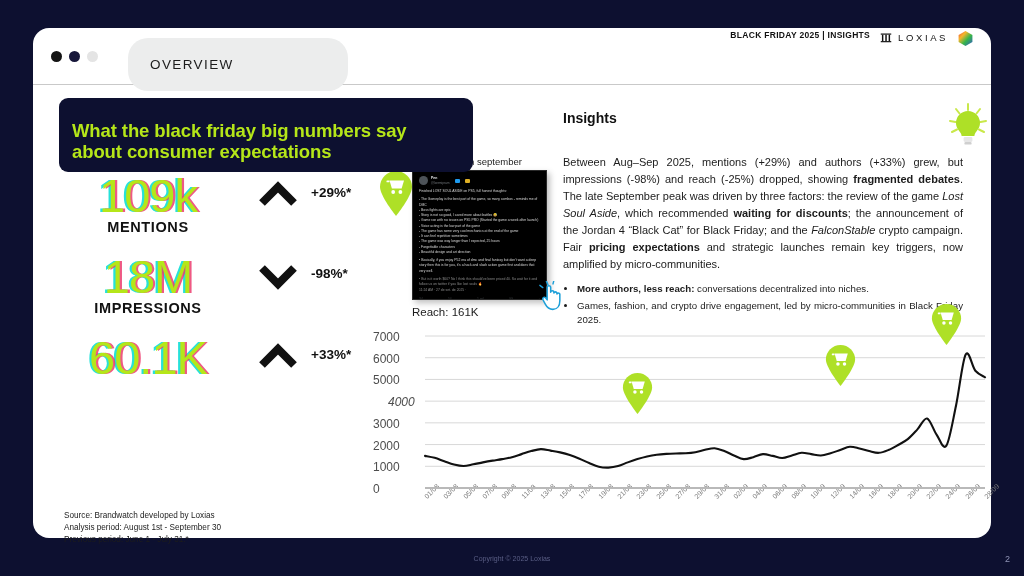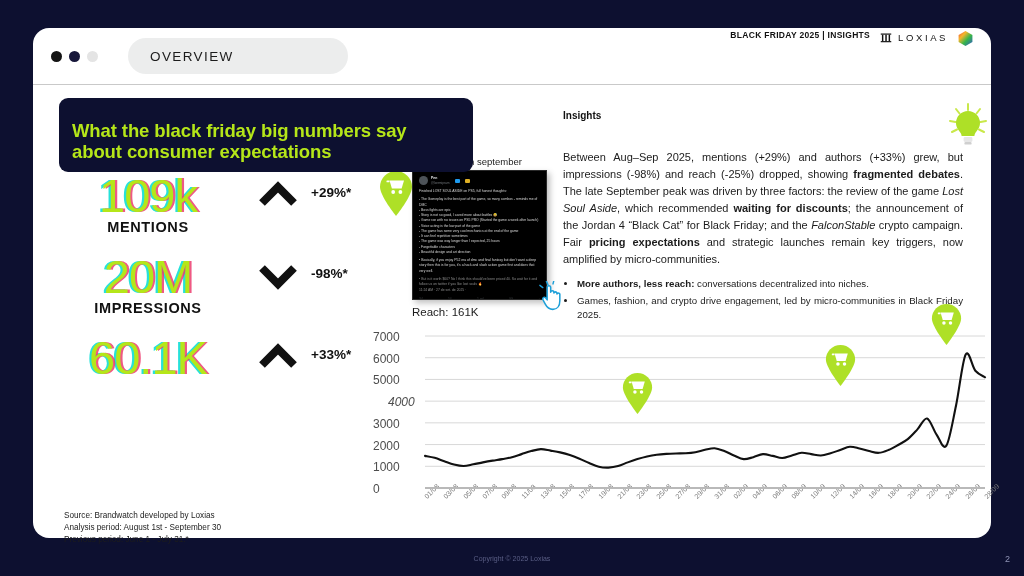--- a/index.html
+++ b/index.html
@@ -28,21 +28,21 @@
     width: 100%; height: 57px;
     border-bottom: 1px solid #c9c9c9;
   }
   .dots { position: absolute; left: 18px; top: 23px; display: flex; gap: 7px; align-items: center; }
   .dot { width: 11px; height: 11px; border-radius: 50%; }
   .dot.d1 { background: #141414; }
   .dot.d2 { background: #17173a; }
   .dot.d3 { background: #e4e4e4; }
   #tab-overview {
     position: absolute; left: 95px; top: 10px;
-    width: 220px; height: 36px;
+    width: 220px; height: 53px;
     background: #eceded; border-radius: 20px;
     display: flex; align-items: center; padding-left: 22px;
     font-size: 13.5px; letter-spacing: 1.4px; color: #1c1c1c;
   }
   #header-right {
     position: absolute; right: 17px; top: 2px;
     display: flex; align-items: flex-start; gap: 9px;
   }
   #breadcrumb-label {
     font-size: 8.5px; font-weight: bold; letter-spacing: 0.3px; color: #111;
@@ -116,21 +116,21 @@
   .tp-line { font-size: 3.4px; color: #d9d9d9; line-height: 1.55; }
   .tp-line.dim { color: #8b8b8b; }
   #tp-actions { display: flex; justify-content: space-between; margin-top: 4px; opacity: .45; }
   .tp-act { font-size: 3.4px; color: #71767b; }
   #toppost-reach { margin-left: 34px; margin-top: 6px; font-size: 11.5px; color: #1c1c1c; }
   #cart-pin-post { position: absolute; left: 0px; top: 14px; width: 36px; height: 46px; }
   #hand-cursor { position: absolute; left: 160px; top: 125px; width: 30px; height: 32px; }
 
   
   #insights { position: absolute; left: 530px; top: 82px; width: 400px; }
-  #insights-title { font-size: 10px; font-weight: bold; color: #111; margin-bottom: 9px; }
+  #insights-title { font-size: 14px; font-weight: bold; color: #111; margin-bottom: 9px; }
   #insights-body {
     font-size: 11px; color: #1c1c1c; line-height: 1.55;
     text-align: justify;
     margin-top: 28px;
   }
   #insights-body b { font-weight: bold; }
   #insights-body i { font-style: italic; }
   #insights-bullets { margin: 9px 0 0 14px; font-size: 9.7px; color: #1c1c1c; line-height: 1.5; }
   #insights-bullets li { margin-bottom: 2px; text-align: justify; }
   #bulb-icon { position: absolute; left: 382px; top: -8px; width: 46px; height: 46px; }
@@ -203,21 +203,21 @@
           <div class="kpi-value">109k</div>
           <div class="kpi-label">MENTIONS</div>
         </div>
         <svg class="kpi-arrow" viewBox="0 0 40 28">
           <polyline points="4,22 20,6 36,22" fill="none" stroke="#111" stroke-width="8" stroke-linejoin="miter"></polyline>
         </svg>
         <div class="kpi-delta">+29%*</div>
       </div>
       <div class="kpi-row">
         <div class="kpi-left">
-          <div class="kpi-value">20M</div>
+          <div class="kpi-value">18M</div>
           <div class="kpi-label">IMPRESSIONS</div>
         </div>
         <svg class="kpi-arrow" viewBox="0 0 40 28">
           <polyline points="4,6 20,22 36,6" fill="none" stroke="#111" stroke-width="8" stroke-linejoin="miter"></polyline>
         </svg>
         <div class="kpi-delta">-98%*</div>
       </div>
       <div class="kpi-row">
         <div class="kpi-left">
           <div class="kpi-value">60.1K</div>

